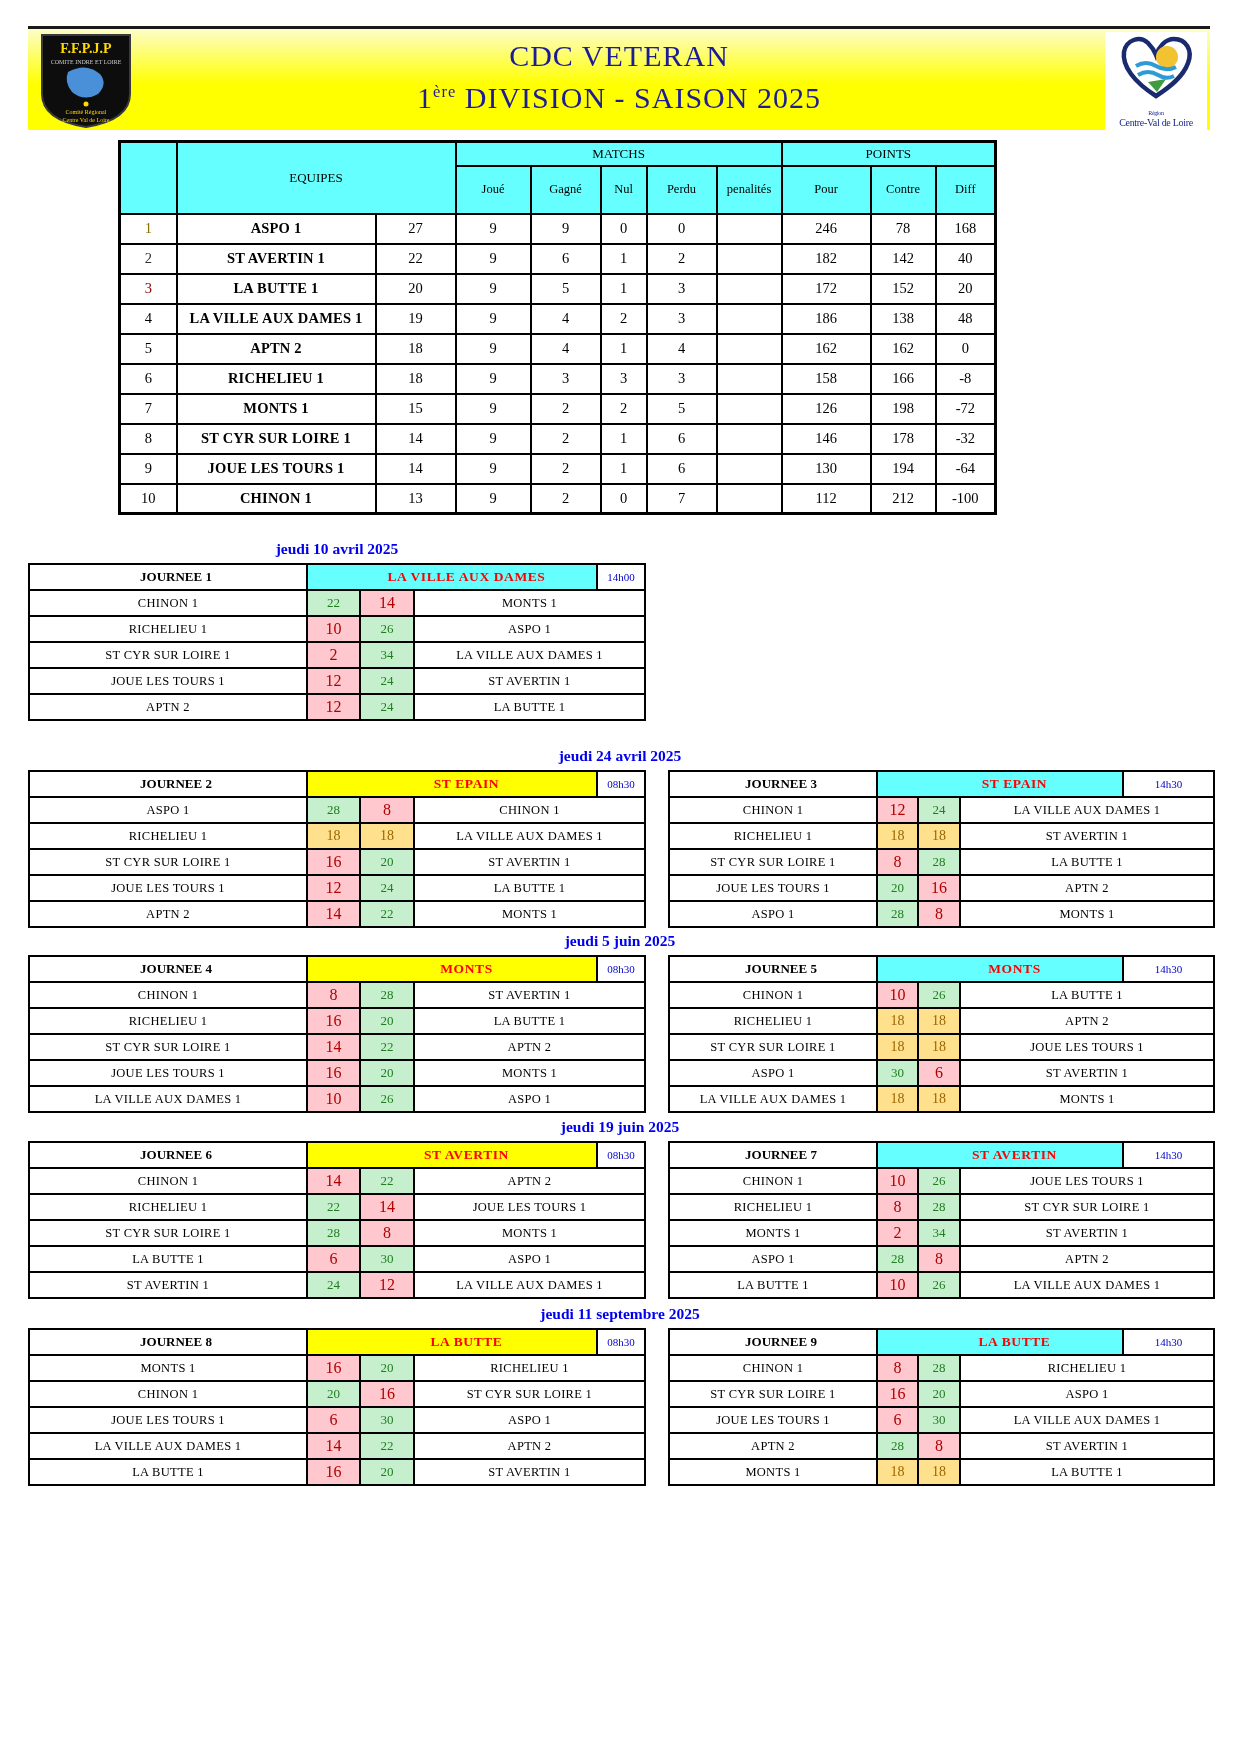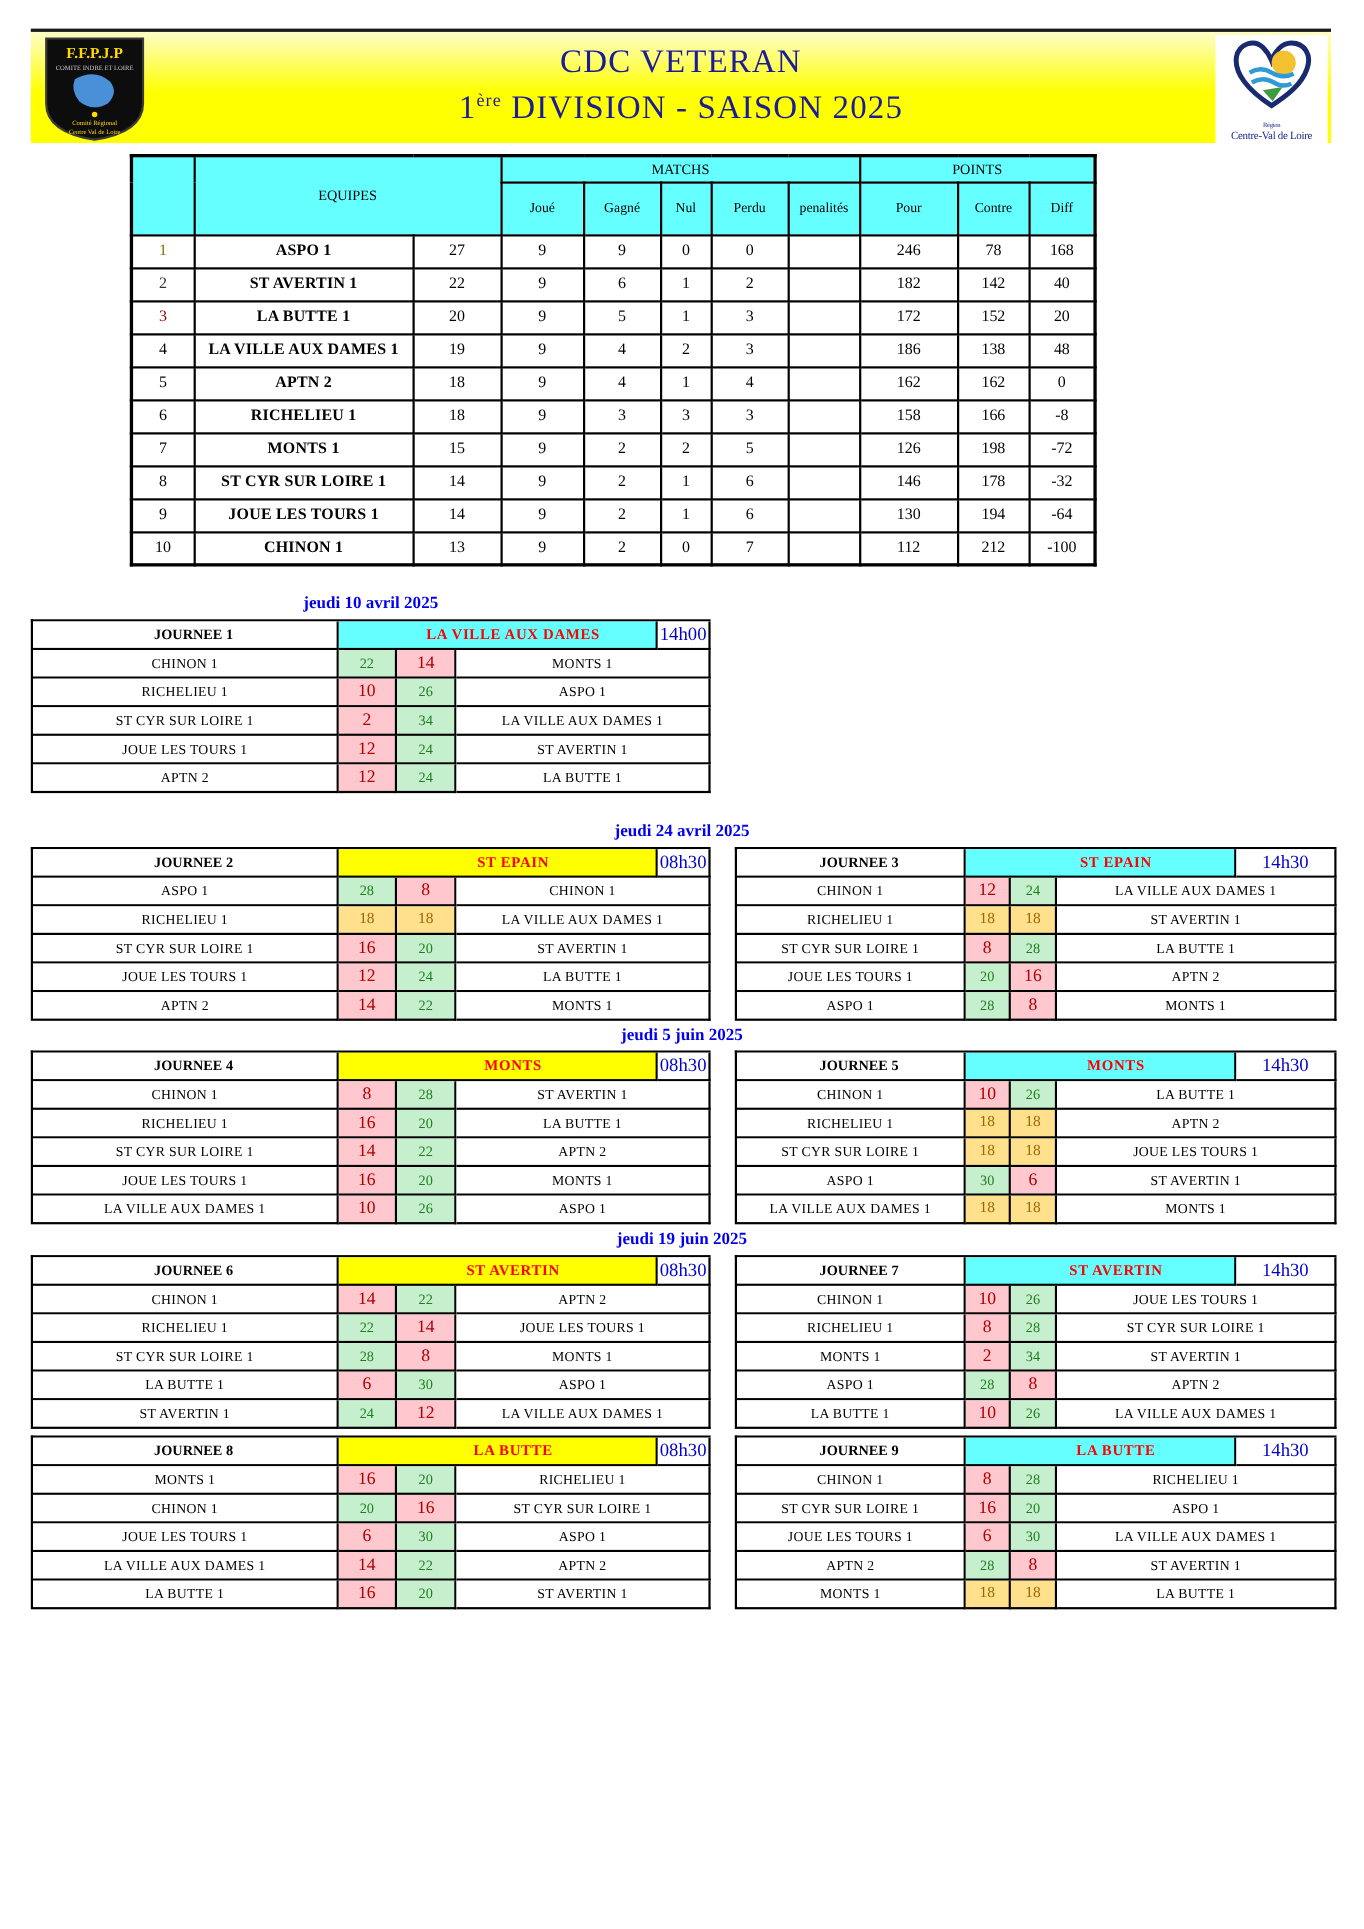--- a/index.html
+++ b/index.html
@@ -59,21 +59,21 @@
   .fx-left  .fx-match {grid-template-columns:278px 53px 54px 231px;}
   .fx-right .fx-header{grid-template-columns:208px 246px 91px;}
   .fx-right .fx-match {grid-template-columns:208px 41px 42px 254px;}
   .fx-cell{display:flex;align-items:center;justify-content:center;height:26px;
            border-right:2px solid #000;border-bottom:2px solid #000;background:#fff;
            overflow:hidden;white-space:nowrap;}
   .fx-journee{font-weight:bold;font-size:13px;padding-left:16px;}
   .fx-venue{font-weight:bold;font-size:13.5px;color:var(--venue-red);letter-spacing:.6px;padding-left:29px;}
   .venue-yellow{background:var(--band-yellow);}
   .venue-cyan{background:var(--head-cyan);}
-  .fx-time{color:var(--time-blue);font-size:17px;}
+  .fx-time{color:var(--time-blue);font-size:11px;}
   .fx-team{font-size:12.5px;letter-spacing:.3px;}
   .score{font-size:13px;}
   .score.win{background:var(--win-bg);color:var(--win-text);}
   .score.loss{background:var(--loss-bg);color:var(--loss-text);font-size:16px;}
   .score.draw{background:var(--draw-bg);color:var(--draw-text);font-size:14px;}
 </style>
 </head>
 <body>
 
 <div class="page">
@@ -597,20 +597,21 @@
     <div class="fx-cell fx-team">LA BUTTE 1</div>
     <div class="fx-cell score loss">10</div>
     <div class="fx-cell score win">26</div>
     <div class="fx-cell fx-team">LA VILLE AUX DAMES 1</div>
   </div>
 </div>
 </div>
   </div>
 
   <div class="section" style="top: 1305px;">
+    <div class="date-heading">jeudi 11 septembre 2025</div>
     <div class="tables-row">
   <div class="fixture-table fx-left">
     <div class="fx-row fx-header">
       <div class="fx-cell fx-journee">JOURNEE 8</div>
       <div class="fx-cell fx-venue venue-yellow">LA BUTTE</div>
       <div class="fx-cell fx-time">08h30</div>
     </div>
 
   <div class="fx-row fx-match">
     <div class="fx-cell fx-team">MONTS 1</div>

